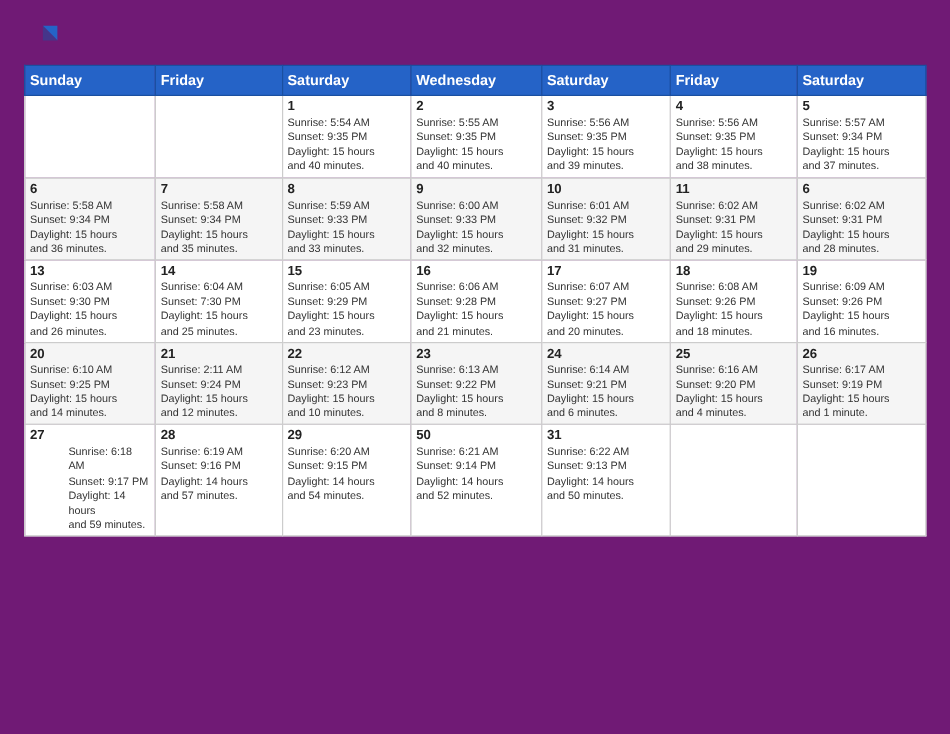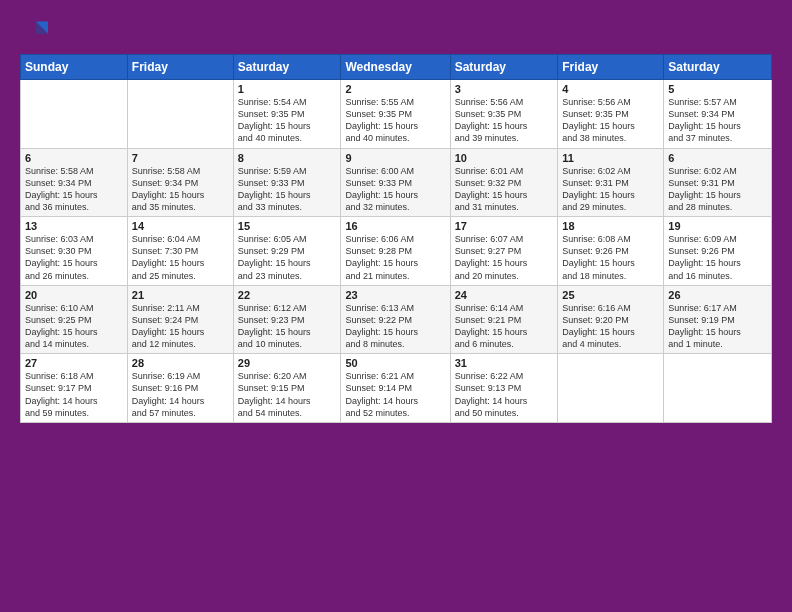--- a/index.html
+++ b/index.html
@@ -324,21 +324,21 @@
             <span class="day-num">26</span>
             <div class="day-info" style="white-space: pre-line;">Sunrise: 6:17 AM
 Sunset: 9:19 PM
 Daylight: 15 hours
 and 1 minute.</div>
           </td>
         </tr>
         <tr>
           <td>
             <span class="day-num">27</span>
-            <div class="day-info" style="white-space: pre-line;">Sunrise: 6:18 AM
+            <div class="day-info" style="white-space: pre-line; margin-left: 32px;">Sunrise: 6:18 AM
 Sunset: 9:17 PM
 Daylight: 14 hours
 and 59 minutes.</div>
           </td>
           <td>
             <span class="day-num">28</span>
             <div class="day-info" style="white-space: pre-line;">Sunrise: 6:19 AM
 Sunset: 9:16 PM
 Daylight: 14 hours
 and 57 minutes.</div>

